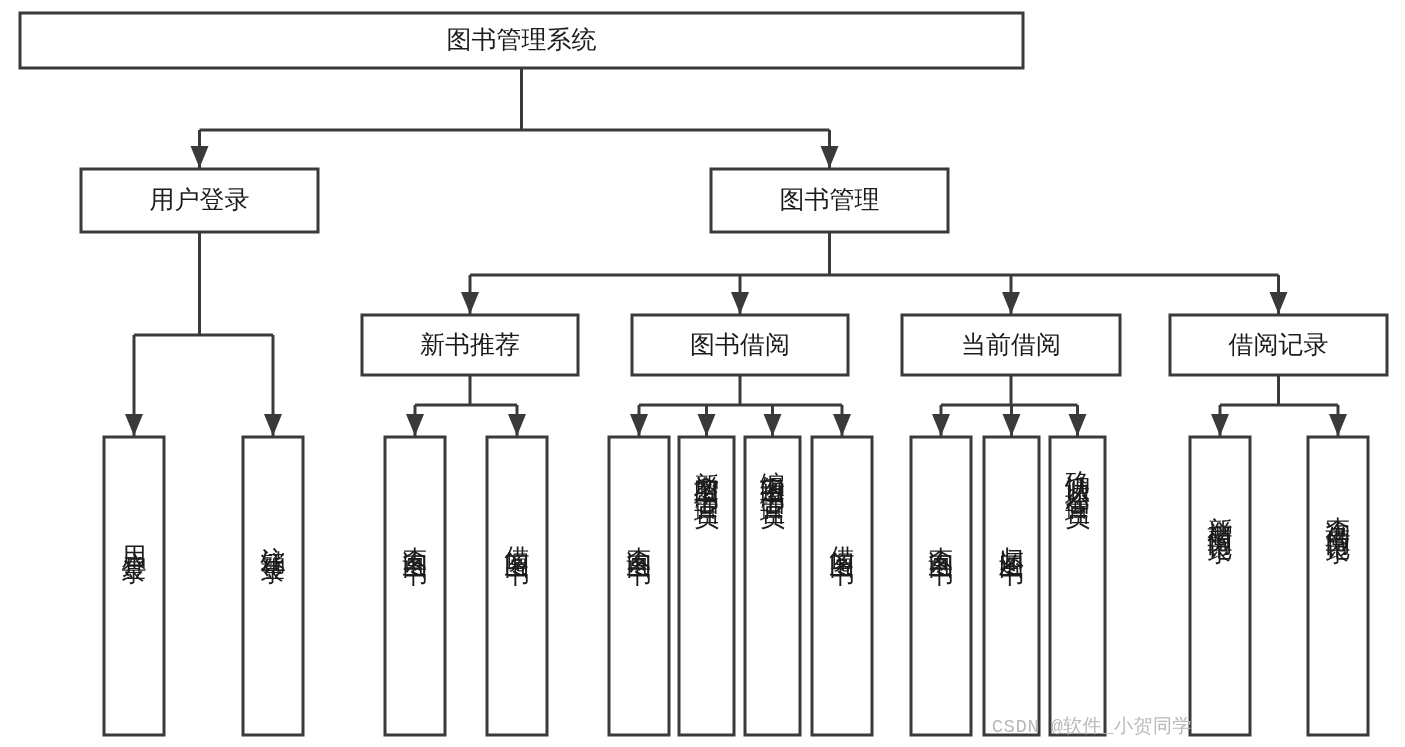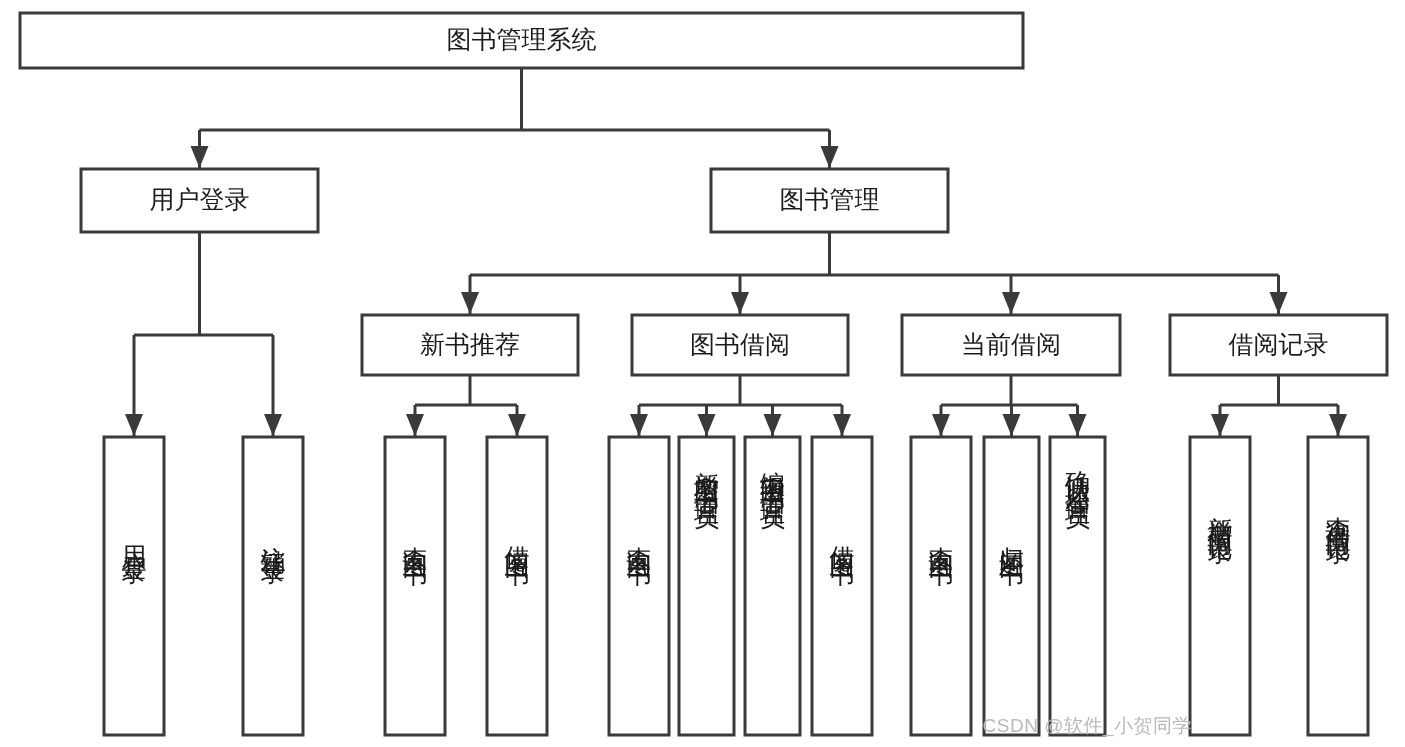--- a/index.html
+++ b/index.html
@@ -63,21 +63,21 @@
     font-size: 25px;
     line-height: 1;
     color: #1b1b1b;
     letter-spacing: 5px;
     white-space: nowrap;
   }
   .watermark {
     position: absolute;
     right: 10px;
     bottom: 8px;
-    font-family: Liberation Sans, sans-serif;
+    font-family: Liberation Mono, monospace;
     font-size: 19px;
     color: #b9b9b9;
     letter-spacing: 0.5px;
     white-space: nowrap;
   }
 </style>
 </head>
 <body>
 
 <div id="diagram-root">

